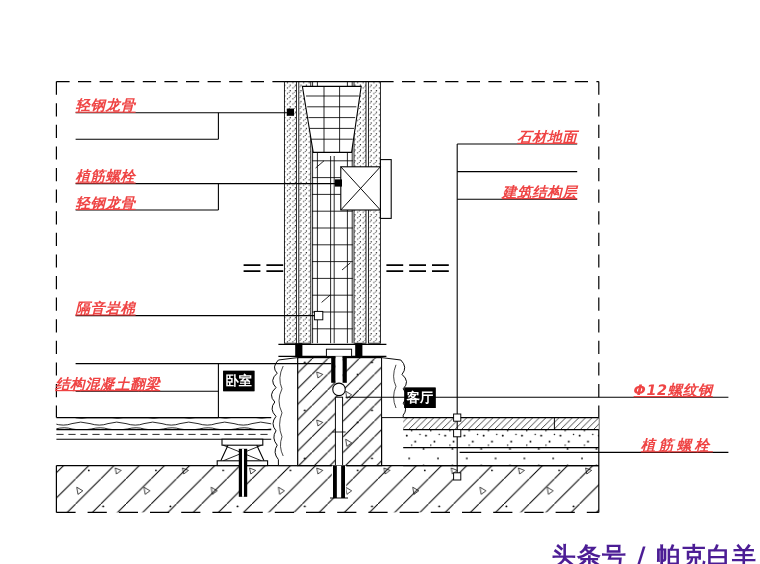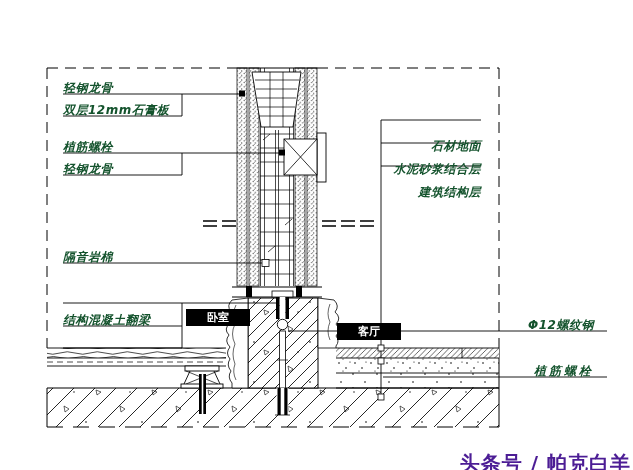--- a/index.html
+++ b/index.html
@@ -1,23 +1,23 @@
 <!DOCTYPE html>
 <html><head>
 <meta charset="utf-8">
 <style>
   html,body{margin:0;padding:0;background:#ffffff;}
   .canvas{position:relative;width:633px;height:470px;background:#ffffff;overflow:hidden;
           font-family:"DejaVu Sans",sans-serif;}
   .canvas svg{position:absolute;left:0;top:0;}
-  .lbl{position:absolute;font:bold italic 12px "DejaVu Sans",sans-serif;color:#14532d;
-       white-space:nowrap;letter-spacing:0.5px;}
-  .lbl.r{margin-top:32px;}
+  .lbl{position:absolute;font:bold italic 12px "DejaVu Sans",sans-serif;color:#ef4444;
+       white-space:nowrap;letter-spacing:0.5px;text-decoration:underline;}
+  .lbl.r{}
   .room{position:absolute;background:#000;color:#fff;border:1px solid #000;
-        font:bold 11px "DejaVu Sans",sans-serif;line-height:13px;padding:1px 20px;
+        font:bold 11px "DejaVu Sans",sans-serif;line-height:13px;padding:1px 1px;
         white-space:nowrap;}
   .watermark{position:absolute;right:2px;top:450px;font:bold 20px "DejaVu Sans",sans-serif;
              color:#4c1d95;letter-spacing:1px;text-shadow:1px 1px 0 #ffffff;white-space:nowrap;}
 </style>
 </head>
 <body>
 
 <div class="canvas">
 
 <svg width="633" height="470" viewBox="0 0 633 470">
@@ -186,28 +186,26 @@
     <rect x="239" y="90.5" width="6" height="6" fill="#000" stroke="none"></rect>
     <rect x="279" y="149.5" width="6" height="6" fill="#000" stroke="none"></rect>
     <rect x="262" y="259.5" width="7" height="7" fill="#fff" stroke="#000" stroke-width="0.8"></rect>
     <rect x="378" y="345" width="6" height="6" fill="#fff" stroke="#000" stroke-width="0.8"></rect>
     <rect x="378" y="358" width="6" height="6" fill="#fff" stroke="#000" stroke-width="0.8"></rect>
     <rect x="378" y="394" width="6" height="6" fill="#fff" stroke="#000" stroke-width="0.8"></rect>
   </g>
 </svg>
 
 <div class="lbl" style="left:63px;top:80px">轻钢龙骨</div>
-<div class="lbl" style="left:63px;top:102px">双层12mm石膏板</div>
 <div class="lbl" style="left:63px;top:139px">植筋螺栓</div>
 <div class="lbl" style="left:63px;top:161px">轻钢龙骨</div>
 <div class="lbl" style="left:63px;top:249px">隔音岩棉</div>
-<div class="lbl" style="left:63px;top:312px">结构混凝土翻梁</div>
+<div class="lbl" style="left:46px;top:312px">结构混凝土翻梁</div>
 
 <div class="lbl r" style="right:152px;top:106px">石材地面</div>
-<div class="lbl r" style="right:152px;top:129px">水泥砂浆结合层</div>
 <div class="lbl r" style="right:152px;top:152px">建筑结构层</div>
 <div class="lbl" style="left:528px;top:317px">Φ12螺纹钢</div>
 <div class="lbl" style="left:534px;top:363px;letter-spacing:3px">植筋螺栓</div>
 
 <div class="room" style="left:186px;top:309px">卧室</div>
 <div class="room" style="left:337px;top:323px">客厅</div>
 
 <div class="watermark">头条号 / 帕克白羊</div>
 
 </div>

